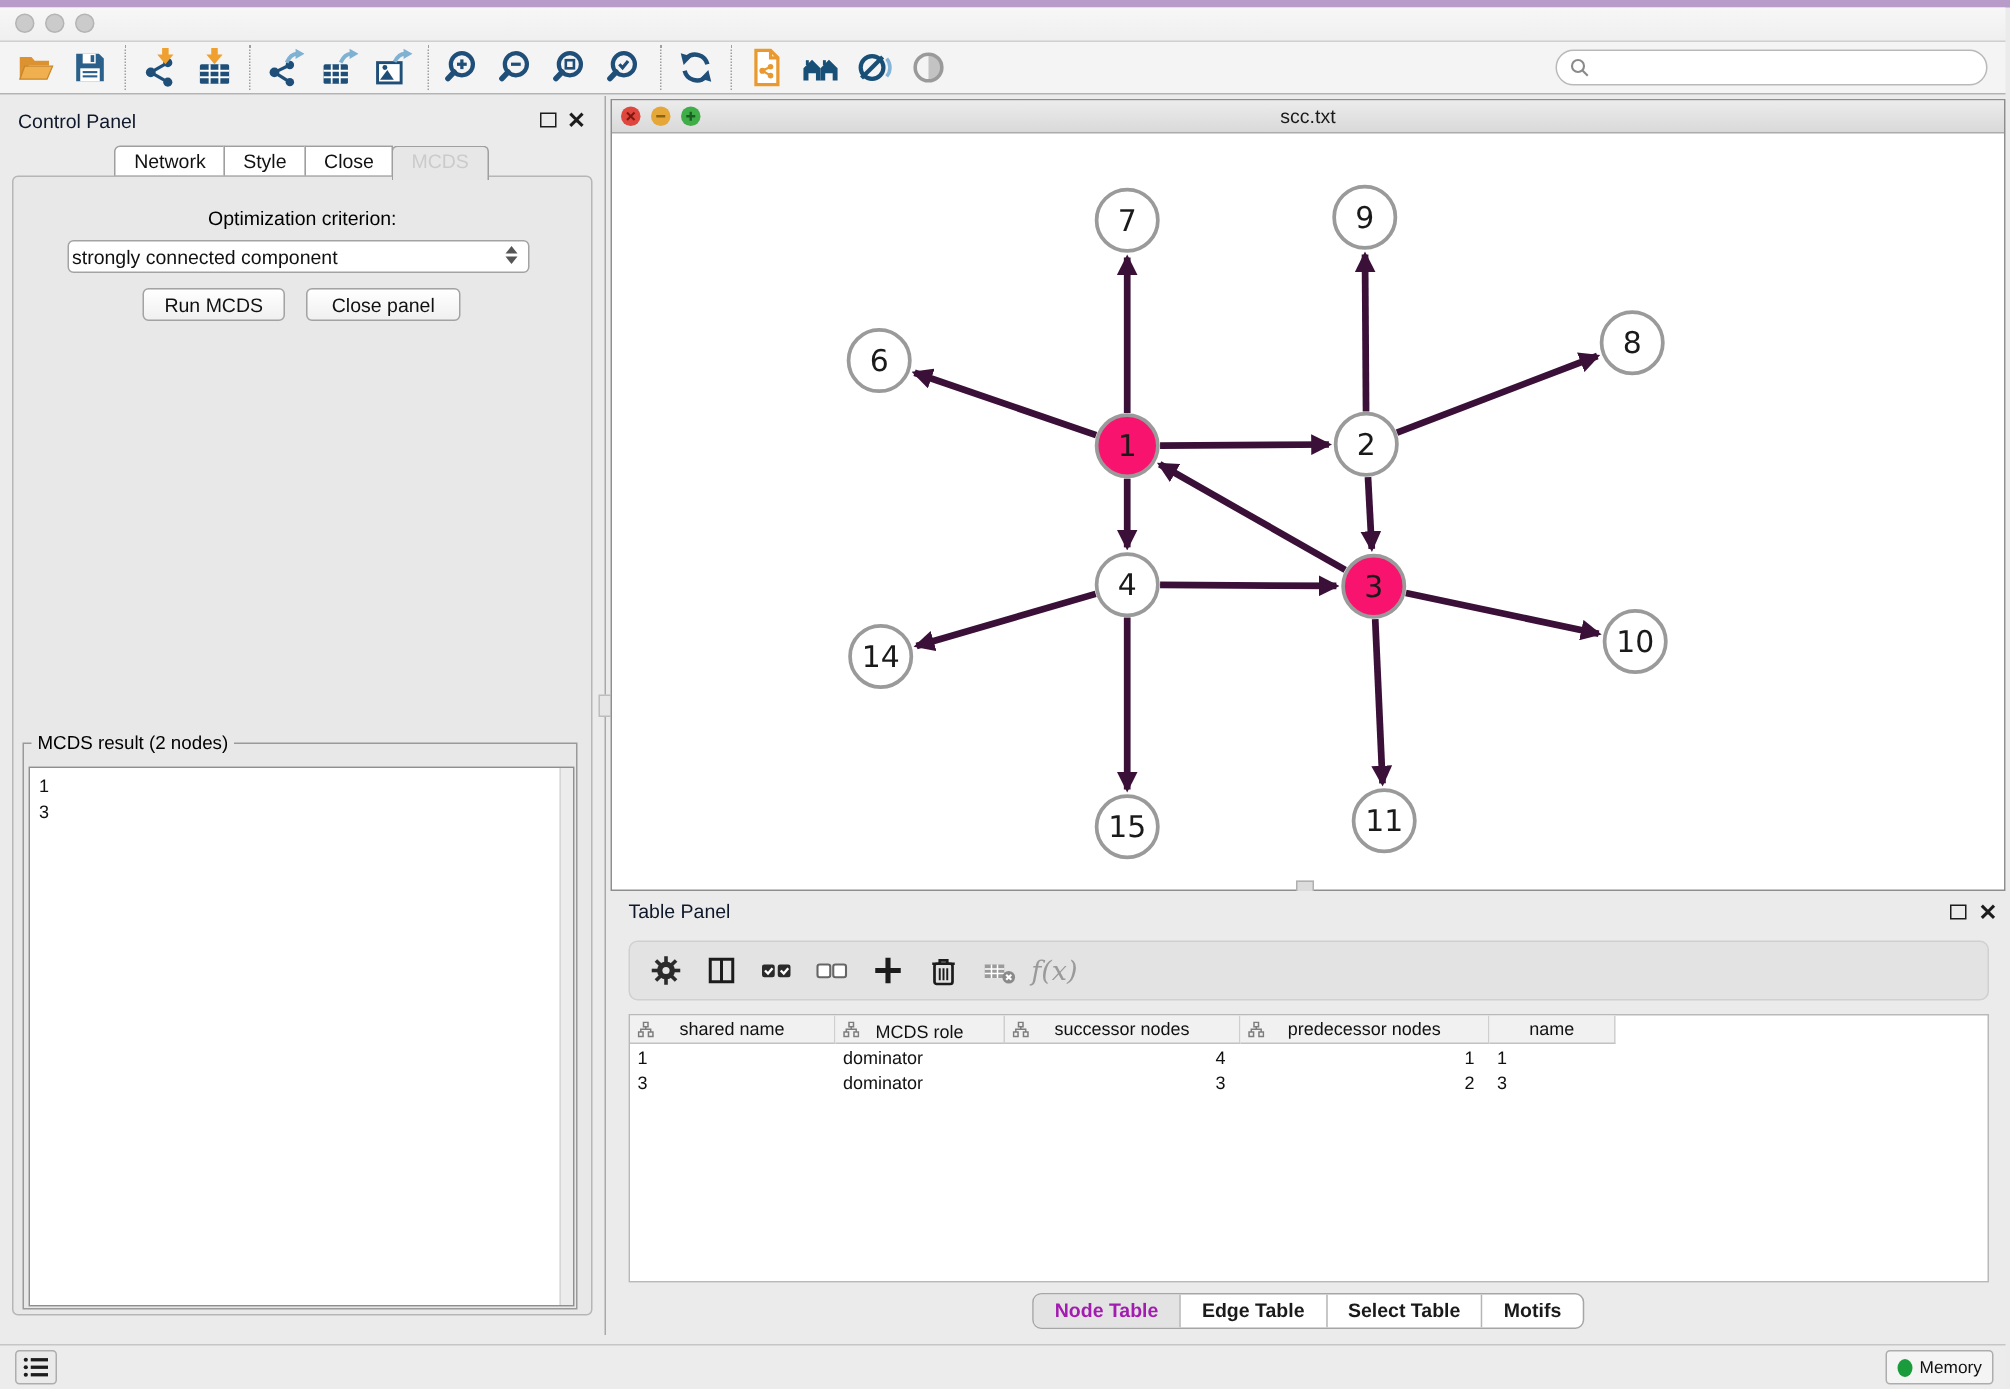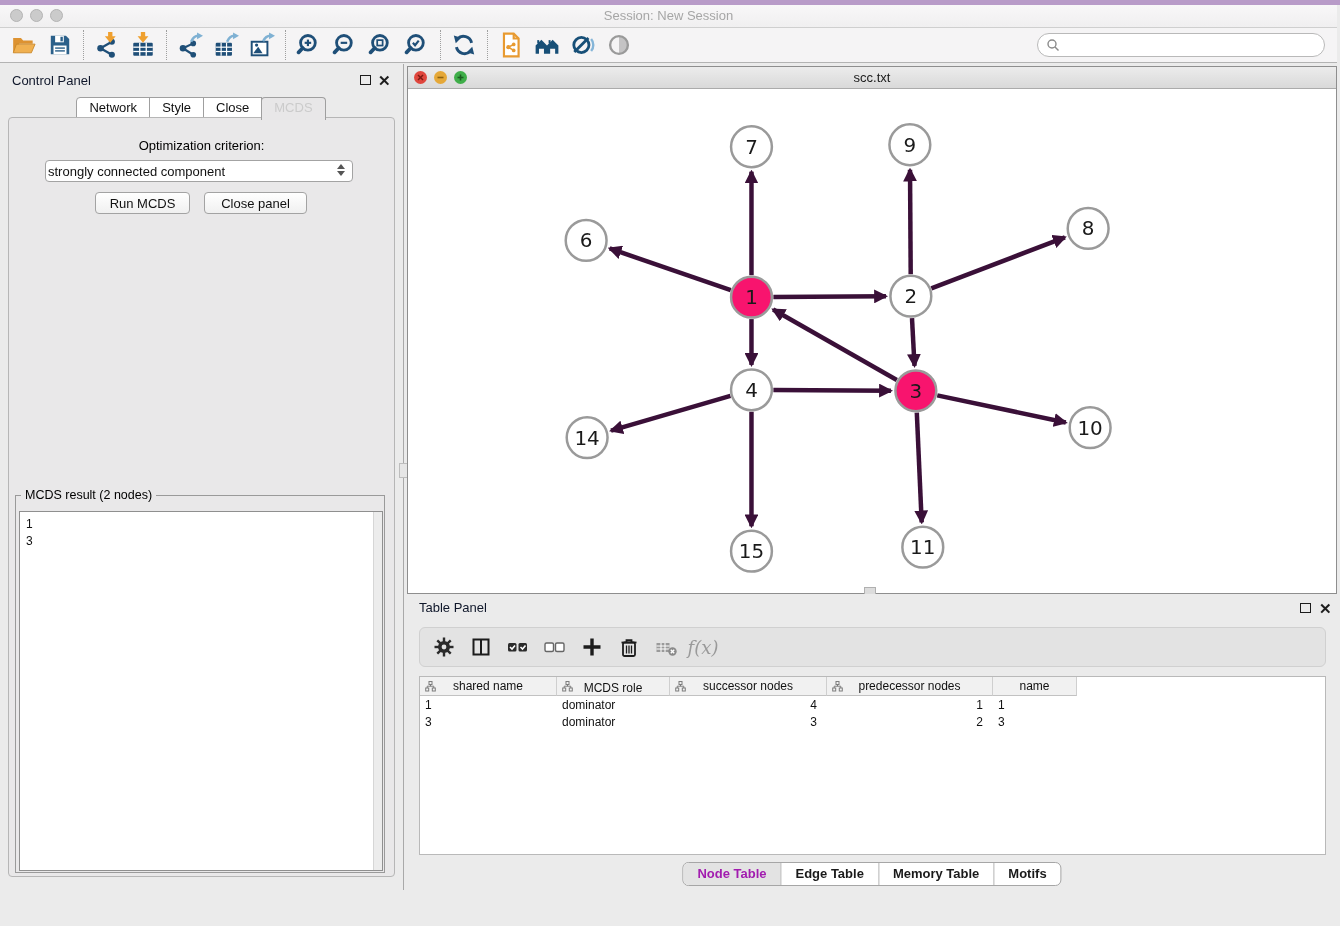--- a/index.html
+++ b/index.html
@@ -123,21 +123,20 @@
 </head>
 <body>
 
 <div id="app">
   <div class="wp-top"></div>
 
   <div class="titlebar">
     <div class="tl-dot" style="left:10px"></div>
     <div class="tl-dot" style="left:30px"></div>
     <div class="tl-dot" style="left:50px"></div>
-    <div class="app-title">Session: New Session</div>
   </div>
 
   <div class="toolbar">
     <div class="tbtn">
       <svg viewBox="0 0 24 24">
           <path d="M2 5.5h7.2l2 2.3H20v3H7.5L4.6 19H2z" fill="#dd9231"></path>
           <path d="M5 11.2h17.2L18.8 19.2H2.1z" fill="#f0b050" stroke="#c98727" stroke-width="0.8"></path>
         </svg>
     </div>
     <div class="tbtn">
@@ -571,18 +570,36 @@
             <div class="td right" style="width: 157px;">3</div>
             <div class="td right" style="width: 166px;">2</div>
             <div class="td" style="width: 84px;">3</div>
           </div>
         </div>
     </div>
 
     <div class="tp-tabs" id="tp-tabs">
         <span class="tab active">Node Table</span>
         <span class="tab">Edge Table</span>
-        <span class="tab">Memory Table</span>
+        <span class="tab">Select Table</span>
         <span class="tab">Motifs</span>
       </div>
   </div>
 
+  <div class="statusbar">
+    <div class="list-btn">
+      <svg width="18" height="15" viewBox="0 0 18 15">
+          <g fill="#1c1c1c">
+            <circle cx="2.2" cy="2.5" r="1.4"></circle>
+            <rect x="5.5" y="1.4" width="11.5" height="2.2"></rect>
+            <circle cx="2.2" cy="7.5" r="1.4"></circle>
+            <rect x="5.5" y="6.4" width="11.5" height="2.2"></rect>
+            <circle cx="2.2" cy="12.5" r="1.4"></circle>
+            <rect x="5.5" y="11.4" width="11.5" height="2.2"></rect>
+          </g>
+        </svg>
+    </div>
+    <div class="memory-btn">
+      <span class="memory-dot"></span>
+      <span>Memory</span>
+    </div>
+  </div>
 </div>
 
 </body></html>

